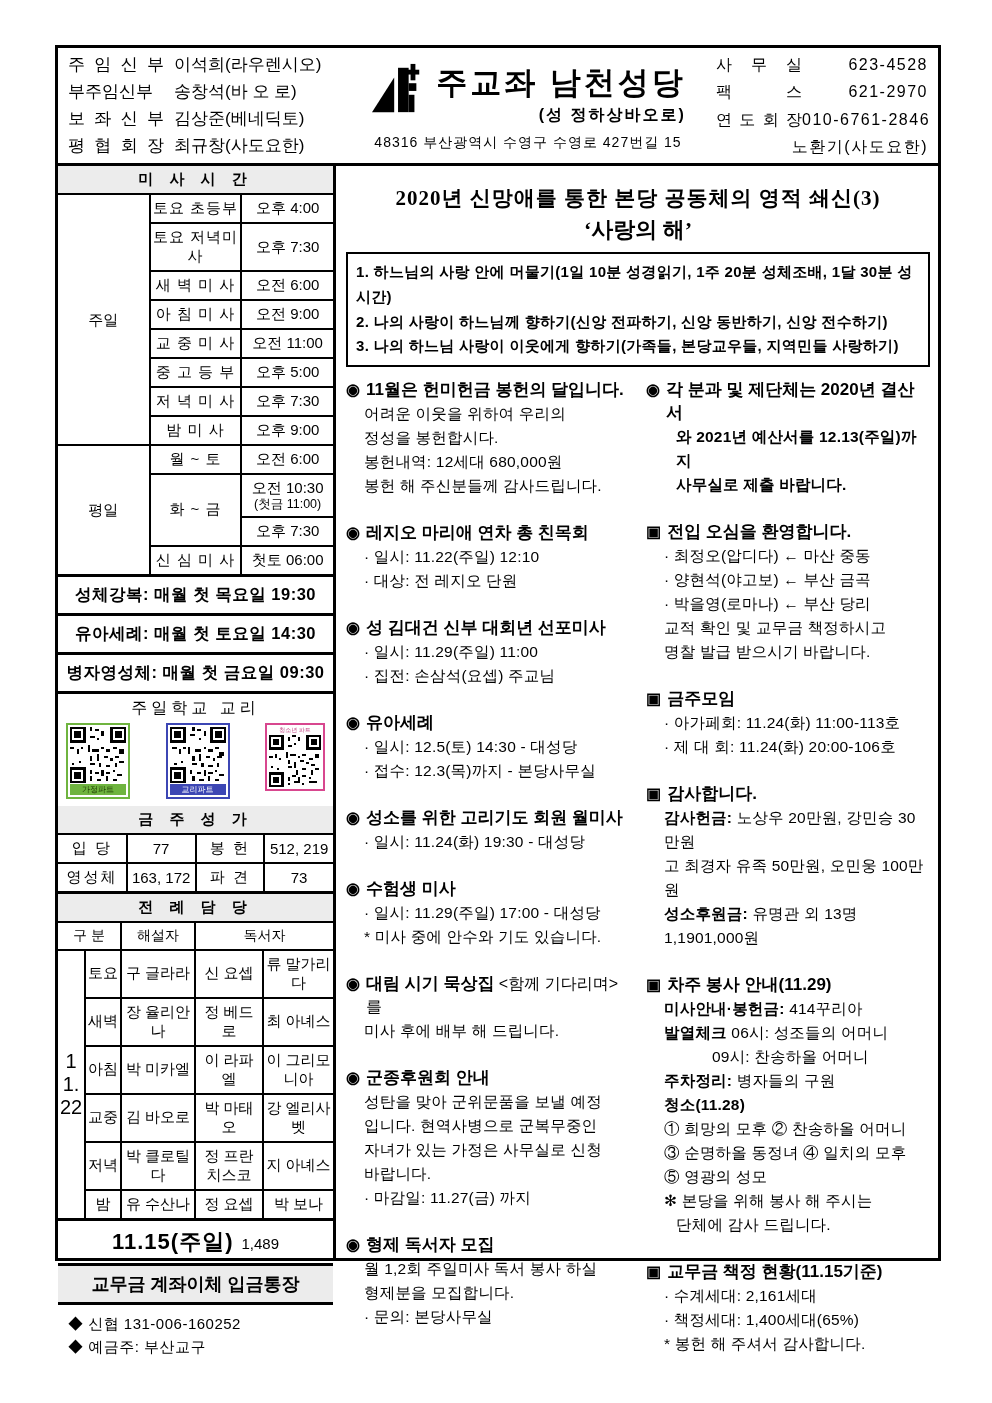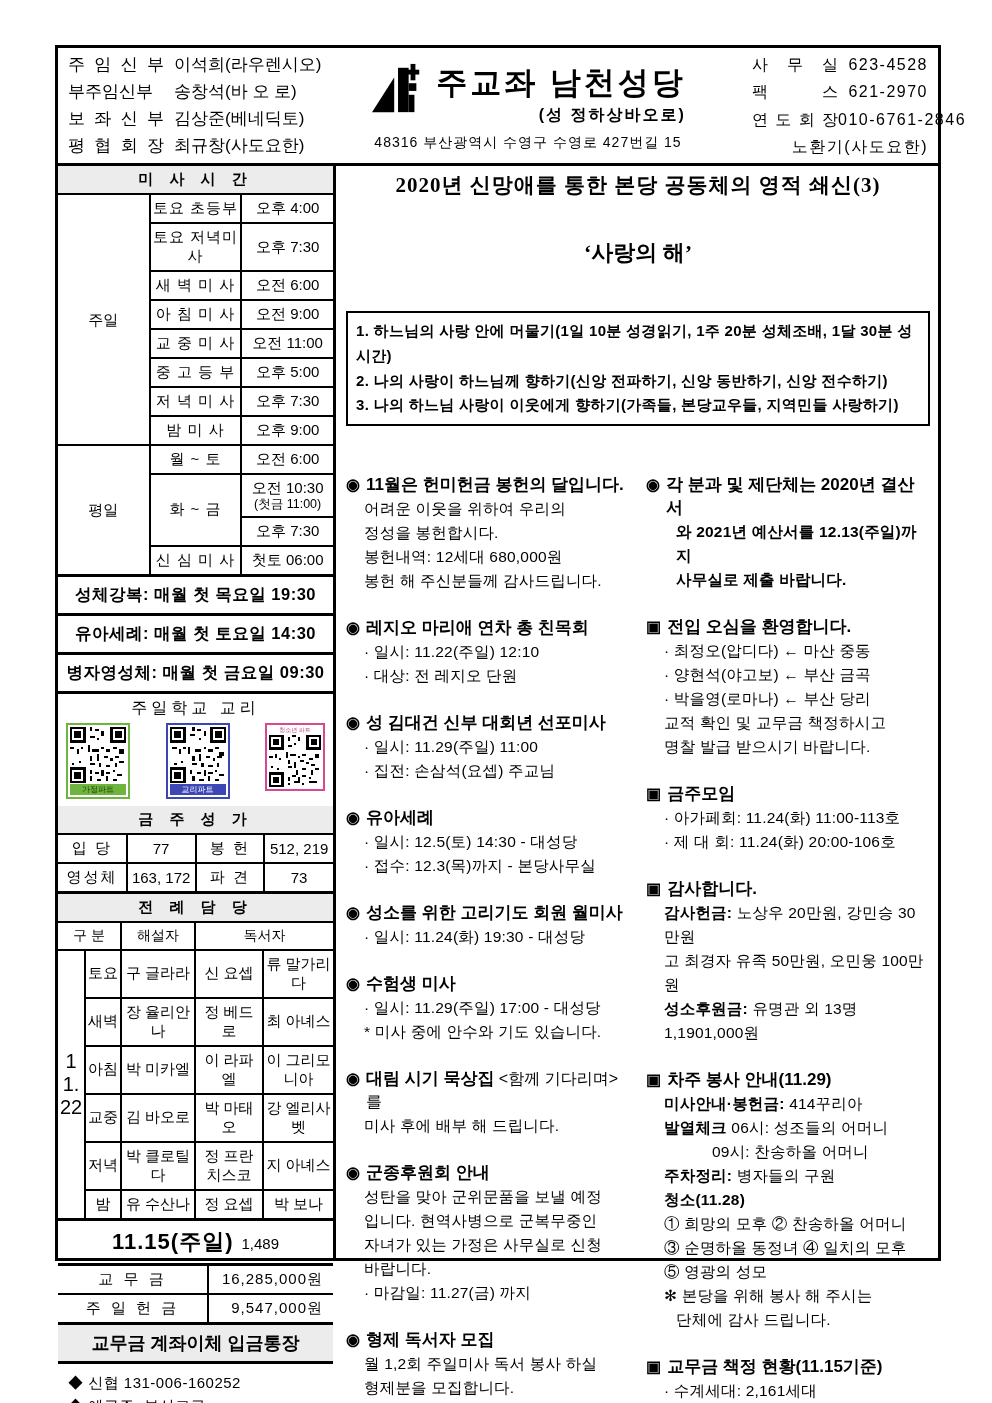--- a/index.html
+++ b/index.html
@@ -11,21 +11,21 @@
   .srow{display:flex;gap:10px;font-size:17px;line-height:1.2;}
   .role{display:inline-block;width:96px;text-align-last:justify;flex:none;}
   .brand{flex:1;display:flex;flex-direction:column;align-items:center;justify-content:center;padding-top:2px;}
   .brand-top{display:flex;align-items:flex-start;gap:8px;}
   .logo svg{display:block;}
   .brand-txt{display:flex;flex-direction:column;align-items:center;}
   .church-title{font-size:31px;font-weight:bold;letter-spacing:3px;white-space:nowrap;}
   .church-sub{font-size:16px;font-weight:bold;letter-spacing:2px;margin-top:1px;align-self:flex-end;}
   .address{font-size:14px;margin-top:8px;letter-spacing:1px;white-space:nowrap;}
   .contacts{width:232px;padding:7px 10px;display:flex;flex-direction:column;justify-content:space-between;box-sizing:border-box;font-size:16px;}
-  .crow{display:flex;justify-content:space-between;line-height:1.2;margin-left:36px;}
+  .crow{display:flex;justify-content:space-between;line-height:1.2;}
   .clabel{display:inline-block;width:86px;text-align-last:justify;flex:none;}
   .cval{letter-spacing:1.5px;white-space:nowrap;}
   .crow.last{justify-content:flex-end;}
   
   .content{flex:1;display:flex;min-height:0;}
   .sidebar{width:278px;border-right:3px solid #000;box-sizing:border-box;display:flex;flex-direction:column;flex:none;}
   .sbox{border-bottom:3px solid #000;}
   .sbox:last-child{border-bottom:none;flex:1;}
   table.tbl{width:100%;border-collapse:collapse;border-style:hidden;table-layout:fixed;}
   table.tbl td{border:2px solid #000;text-align:center;padding:4px 2px;font-size:15px;overflow:hidden;}
@@ -56,21 +56,21 @@
   .liturgy td.slot{width:34px;text-align:center;padding:3.5px 0;}
   .att{border-bottom:3px solid #000;text-align:center;padding:6px 0;}
   .att-l{font-size:22px;font-weight:bold;letter-spacing:1px;text-align:right;}
   .att-v{font-size:15px;margin-left:8px;}
   .offer td{font-size:16px;padding:7px 4px;}
   .offer .ol{letter-spacing:3px;}
   .offer .ov{text-align:right;padding-right:10px;letter-spacing:1px;}
   .bank-title{background:#ececec;border-bottom:3px solid #000;text-align:center;font-weight:bold;font-size:18px;padding:6px 0;}
   .bank-body{padding:7px 6px 6px 10px;font-size:15px;line-height:1.55;letter-spacing:0.5px;}
   
-  .main{flex:1;padding:5px 8px 0 10px;display:flex;flex-direction:column;min-width:0;box-sizing:border-box;gap:36px;}
+  .main{flex:1;padding:18px 8px 0 10px;display:flex;flex-direction:column;min-width:0;box-sizing:border-box;}
   .doc-title{text-align:center;font-family:"Liberation Serif",serif;font-weight:bold;font-size:21px;letter-spacing:1px;}
   .doc-title2{text-align:center;font-family:"Liberation Serif",serif;font-weight:bold;font-size:22px;margin:3px 0 7px;}
   .motto{border:2px solid #000;padding:6px 8px;font-size:15px;font-weight:bold;line-height:1.65;letter-spacing:0.3px;}
   .cols{display:flex;gap:16px;margin-top:12px;flex:1;min-height:0;}
   .col{flex:1;min-width:0;}
   .sec{margin-bottom:24px;}
   .sec-t{display:flex;gap:6px;align-items:baseline;font-weight:bold;font-size:17px;line-height:1.35;}
   .blt{flex:none;font-size:16px;}
   .strest{font-weight:normal;font-size:16px;}
   .ln{padding-left:18px;font-size:15.5px;line-height:1.55;letter-spacing:0.2px;}
@@ -336,38 +336,20 @@
                 <td>박 보나</td>
               </tr>
         </tbody>
           </table>
       </div>
 
       <div class="att sbox">
         <span class="att-l">11.15(주일)</span><span class="att-v">1,489</span>
       </div>
 
-      <div class="sbox">
-        <table class="tbl offer">
-          <colgroup>
-              <col style="width:150px">
-              <col>
-            </colgroup>
-          <tbody>
-              <tr>
-                <td class="ol">교 무 금</td>
-                <td class="ov">16,285,000원</td>
-              </tr>
-          <tr>
-                <td class="ol">주 일 헌 금</td>
-                <td class="ov">9,547,000원</td>
-              </tr>
-        </tbody>
-          </table>
-      </div>
 
       <div class="sbox">
         <div class="bank-title">교무금 계좌이체 입금통장</div>
         <div class="bank-body">
           <div>◆ 신협 131-006-160252</div>
           <div>◆ 예금주: 부산교구</div>
 
         </div>
       </div>
     </aside>

